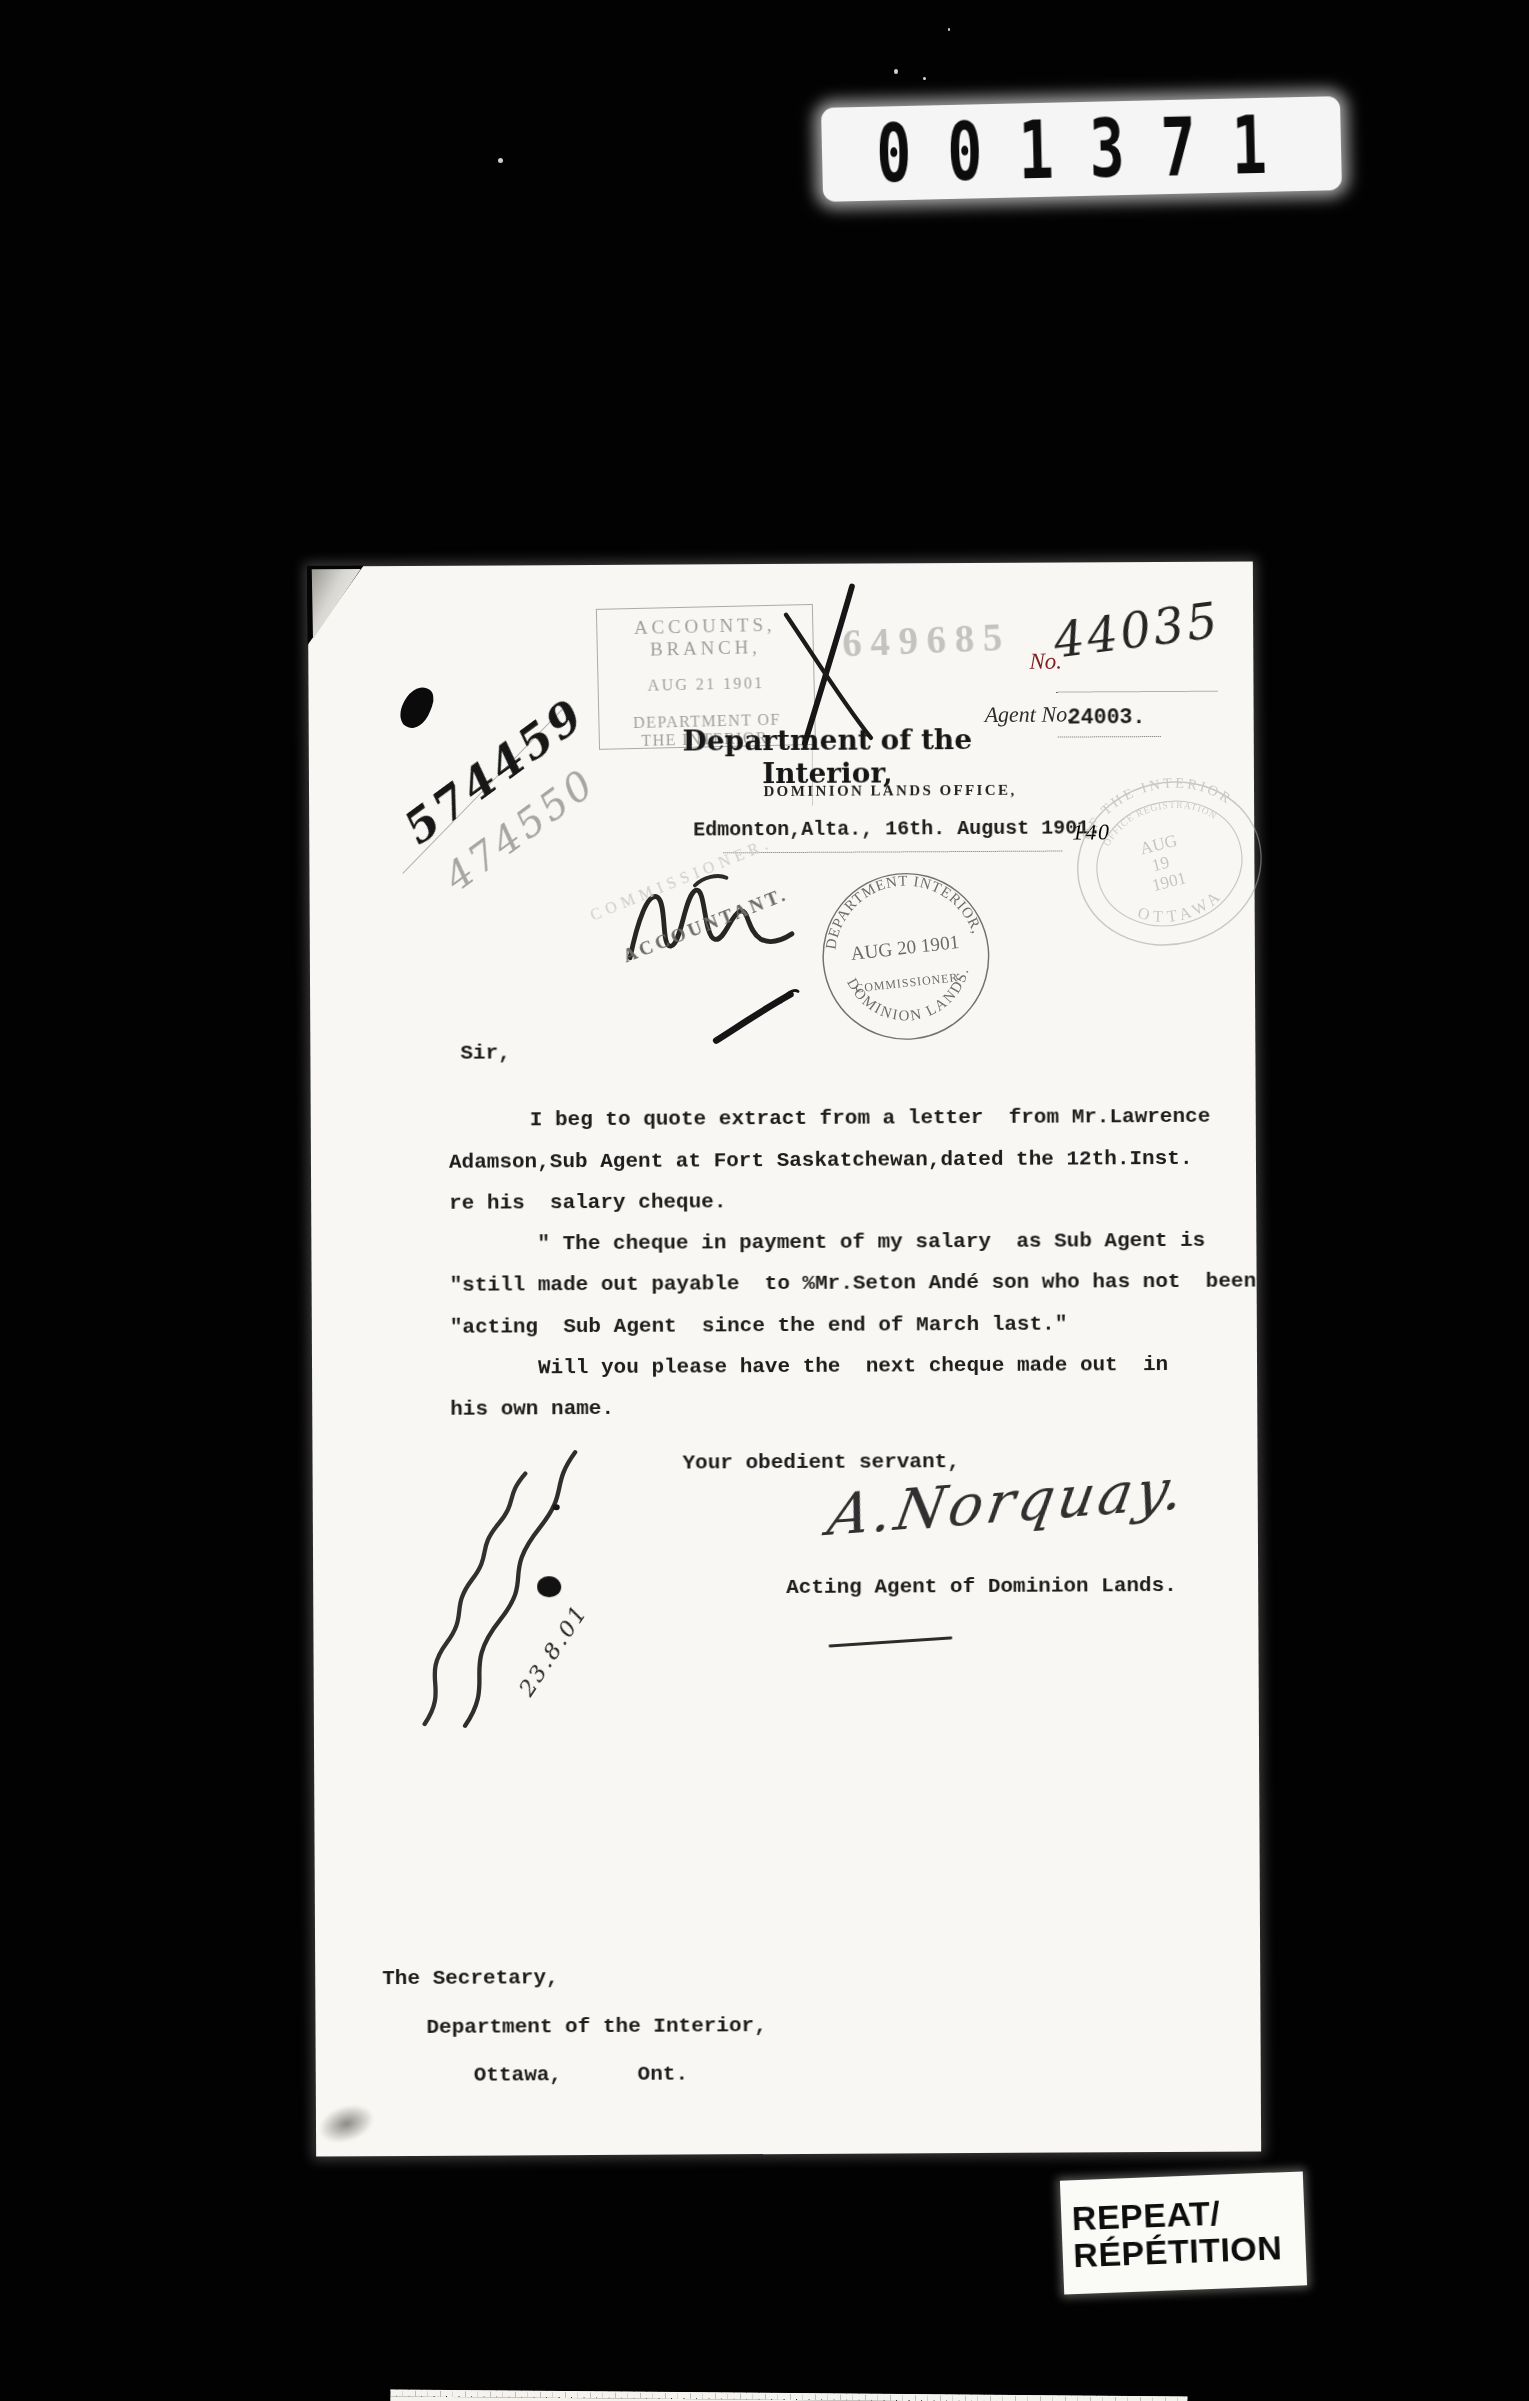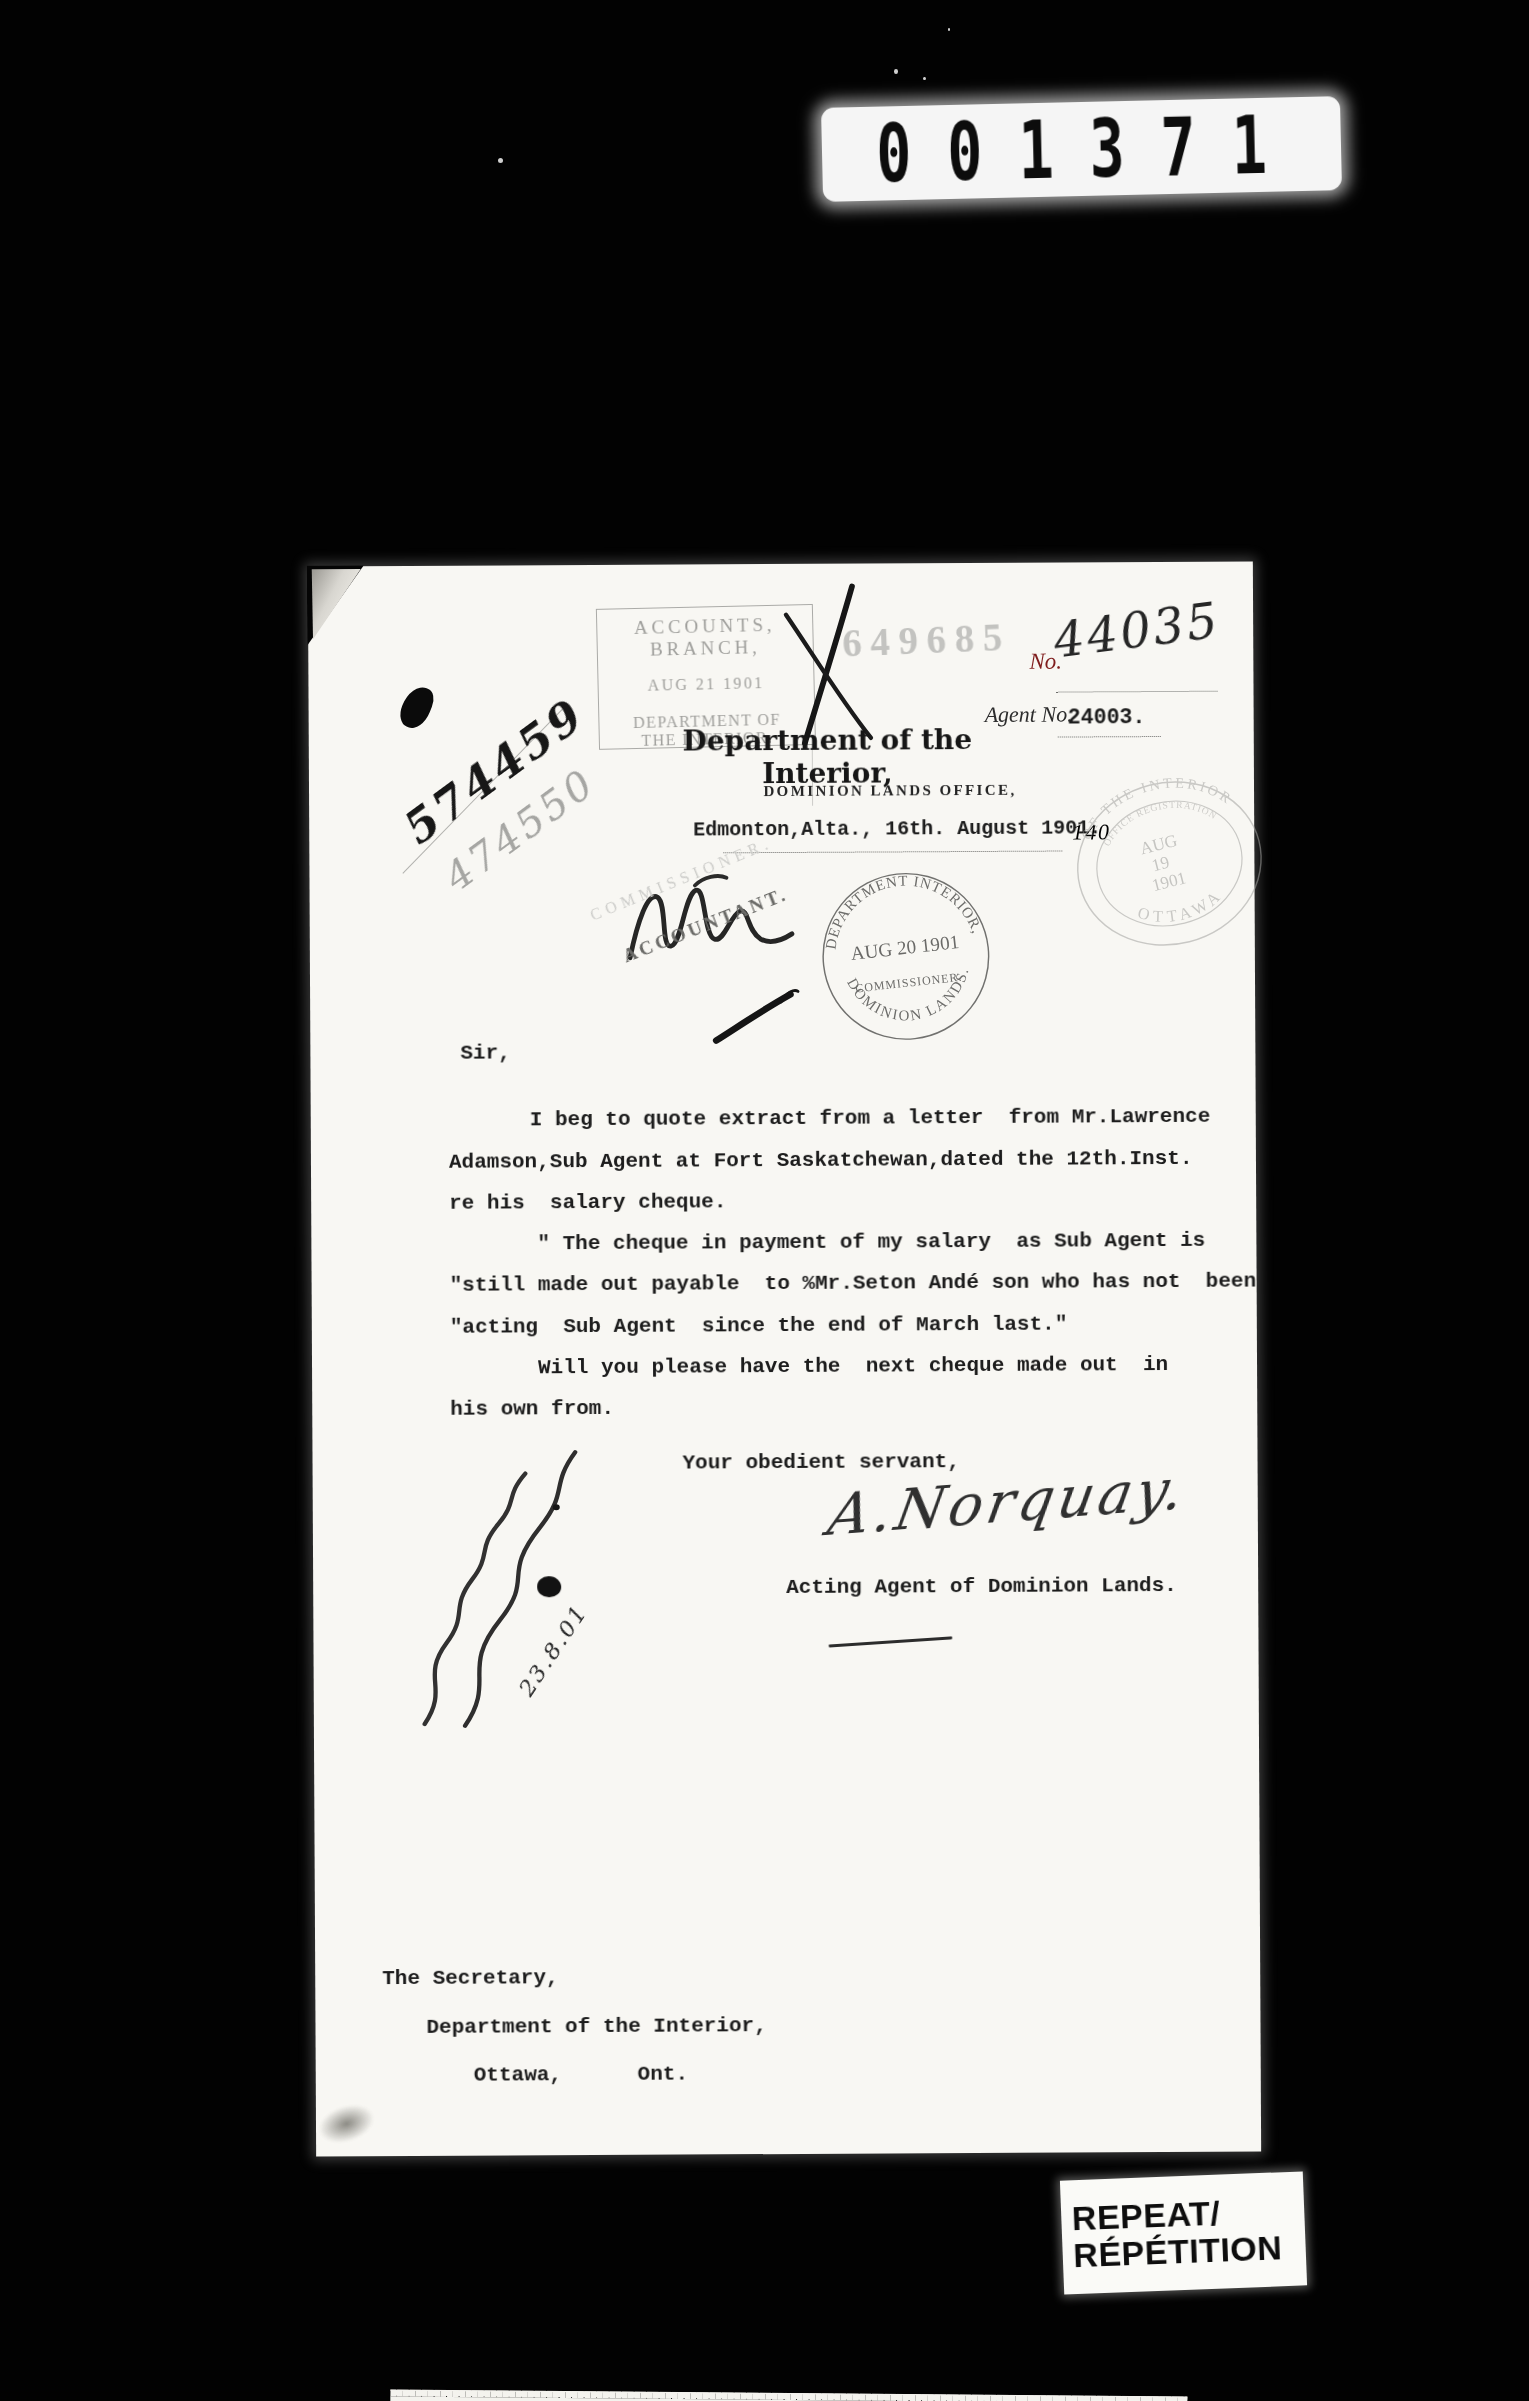--- a/index.html
+++ b/index.html
@@ -224,21 +224,21 @@
   </svg>
 
   <div class="abs typed body-line salutation">Sir,</div>
   <div class="abs typed body-line bl0">I beg to quote extract from a letter  from Mr.Lawrence</div>
   <div class="abs typed body-line bl1">Adamson,Sub Agent at Fort Saskatchewan,dated the 12th.Inst.</div>
   <div class="abs typed body-line bl2">re his  salary cheque.</div>
   <div class="abs typed body-line bl3">" The cheque in payment of my salary  as Sub Agent is</div>
   <div class="abs typed body-line bl4">"still made out payable  to %Mr.Seton Andé son who has not  been</div>
   <div class="abs typed body-line bl5">"acting  Sub Agent  since the end of March last."</div>
   <div class="abs typed body-line bl6">Will you please have the  next cheque made out  in</div>
-  <div class="abs typed body-line bl7">his own from.</div>
+  <div class="abs typed body-line bl7">his own name.</div>
 
   <div class="abs typed closing">Your obedient servant,</div>
   <div class="abs handscript signature">A.Norquay.</div>
   <div class="abs typed signer-title">Acting Agent of Dominion Lands.</div>
   <div class="abs pen-underline"></div>
 
   <svg class="note-svg" viewBox="0 0 420 620">
     <path d="M66,612 C118,536 58,516 112,444 C158,384 120,372 166,312 C208,258 176,250 222,196 C262,148 236,140 278,92" stroke="#161616" stroke-width="9" fill="none" stroke-linecap="round" opacity=".88"></path>
     <path d="M150,616 C216,520 140,500 224,396 C296,306 226,306 308,204 C368,130 330,118 382,48" stroke="#121212" stroke-width="9" fill="none" stroke-linecap="round" opacity=".88"></path>
   </svg>

